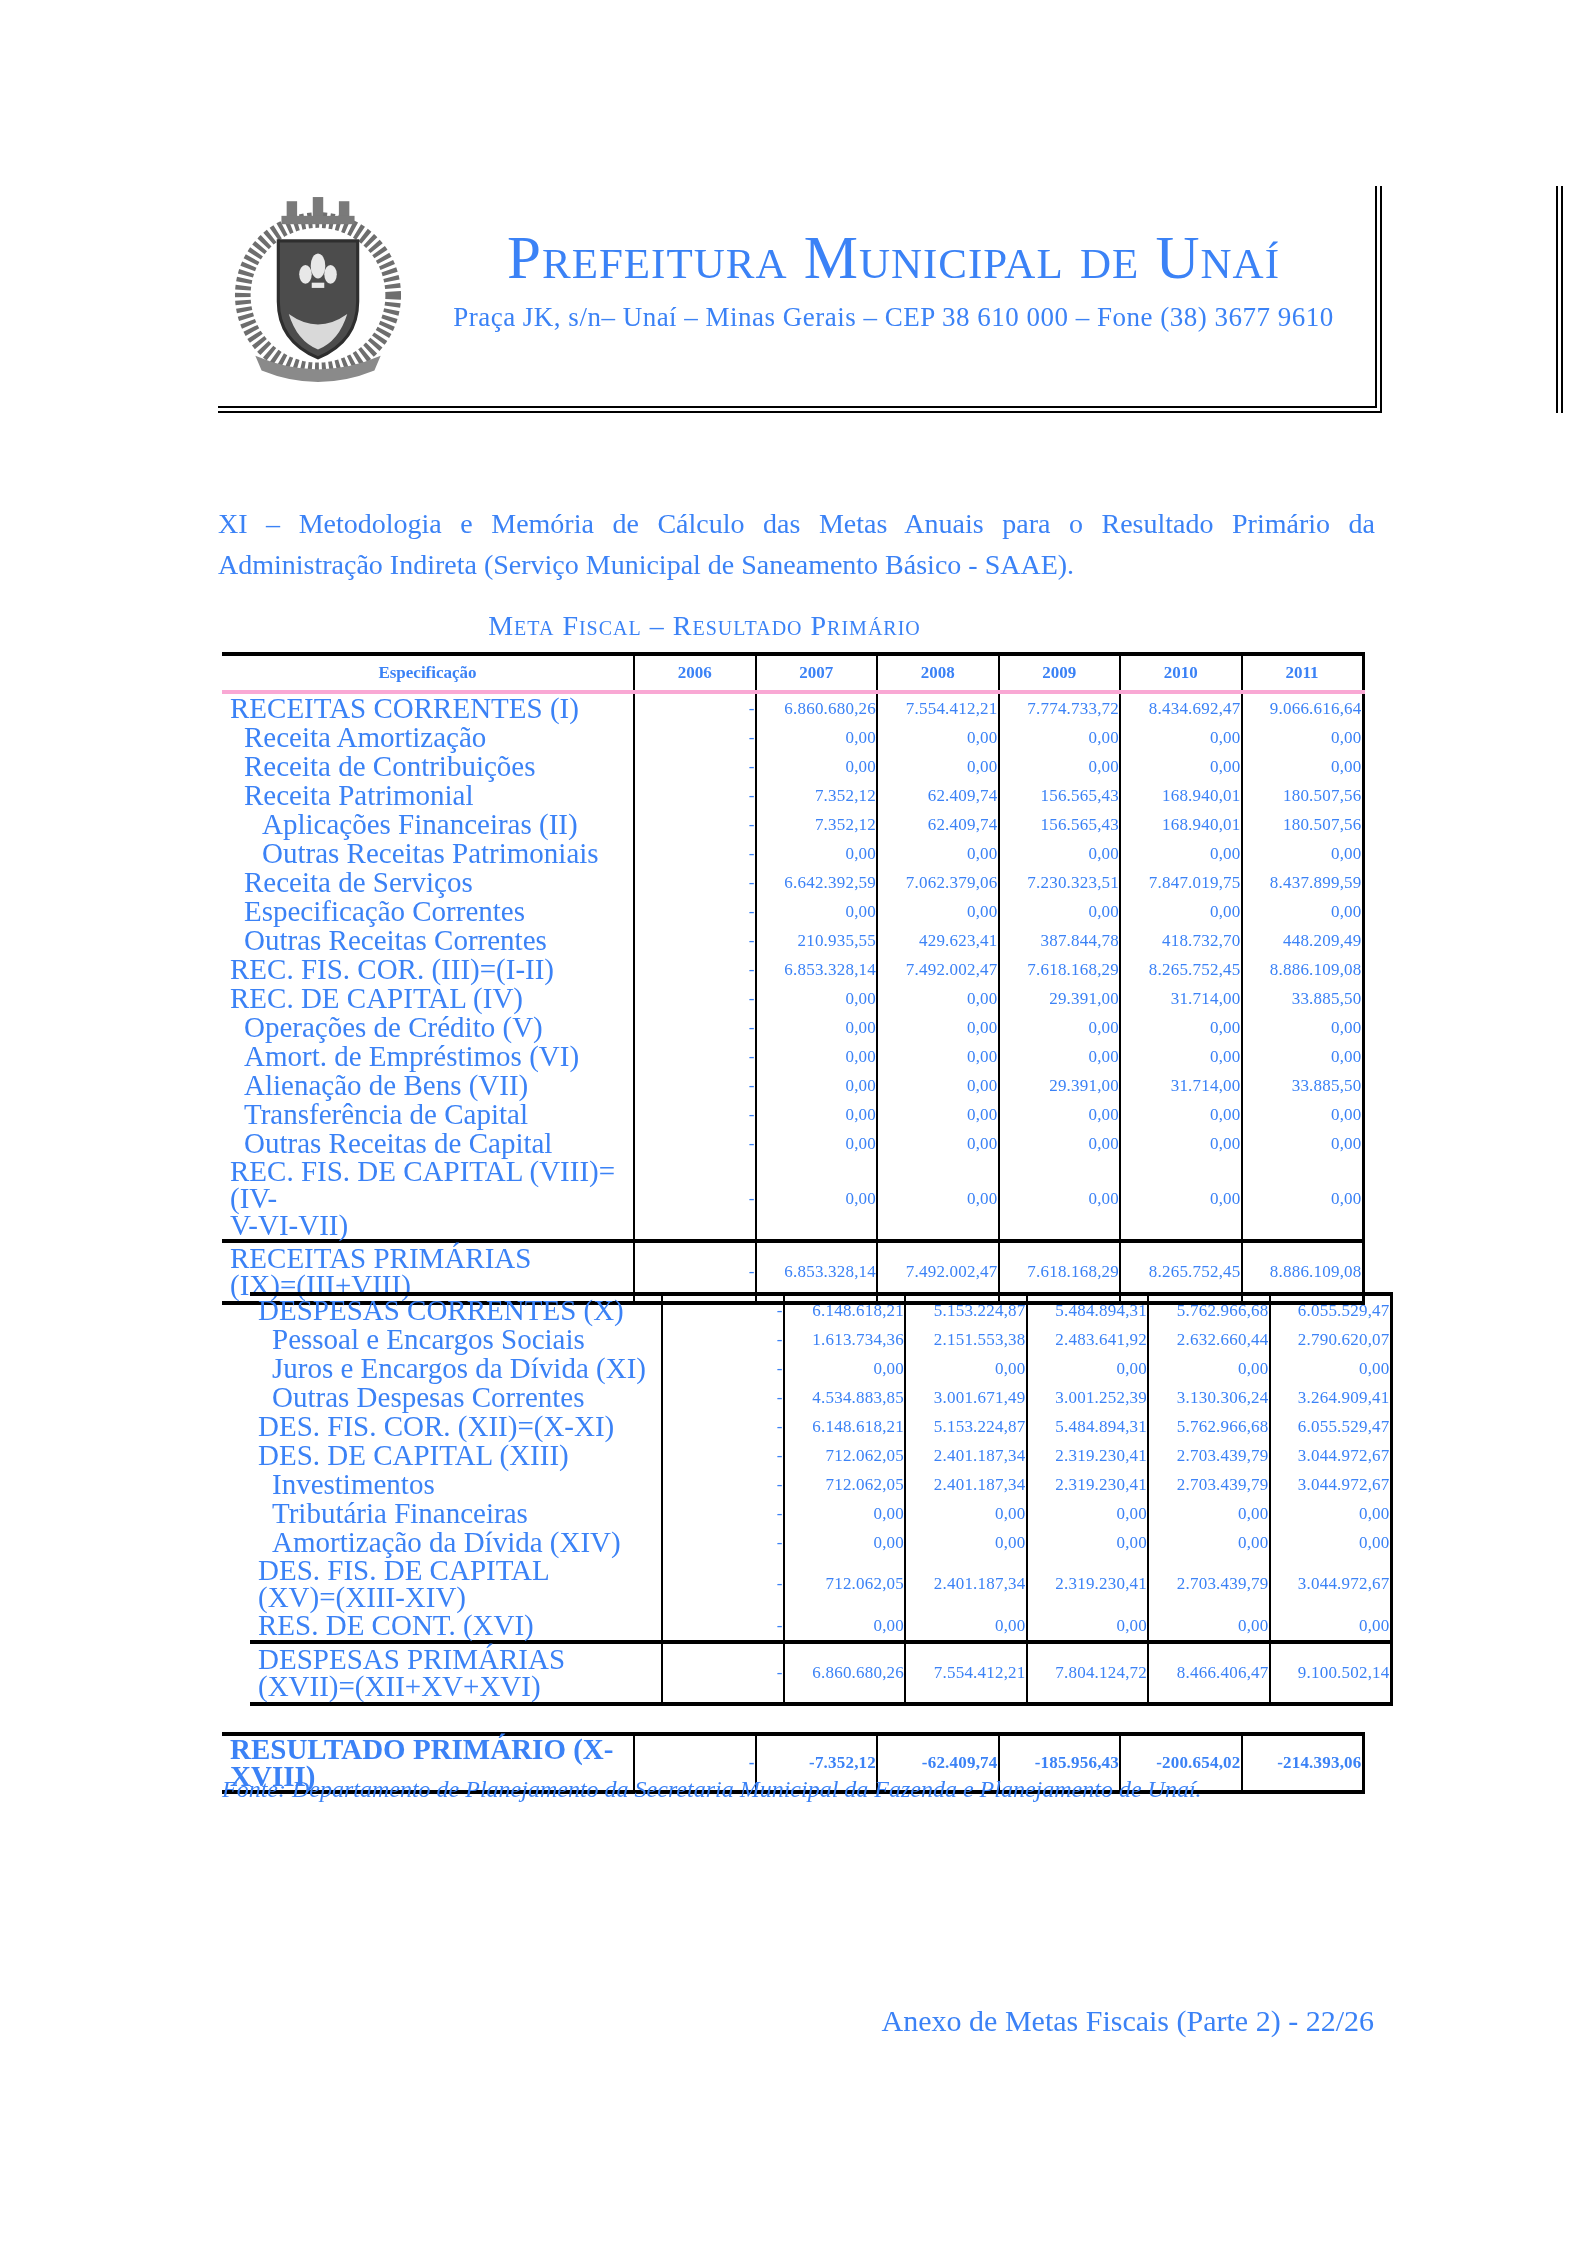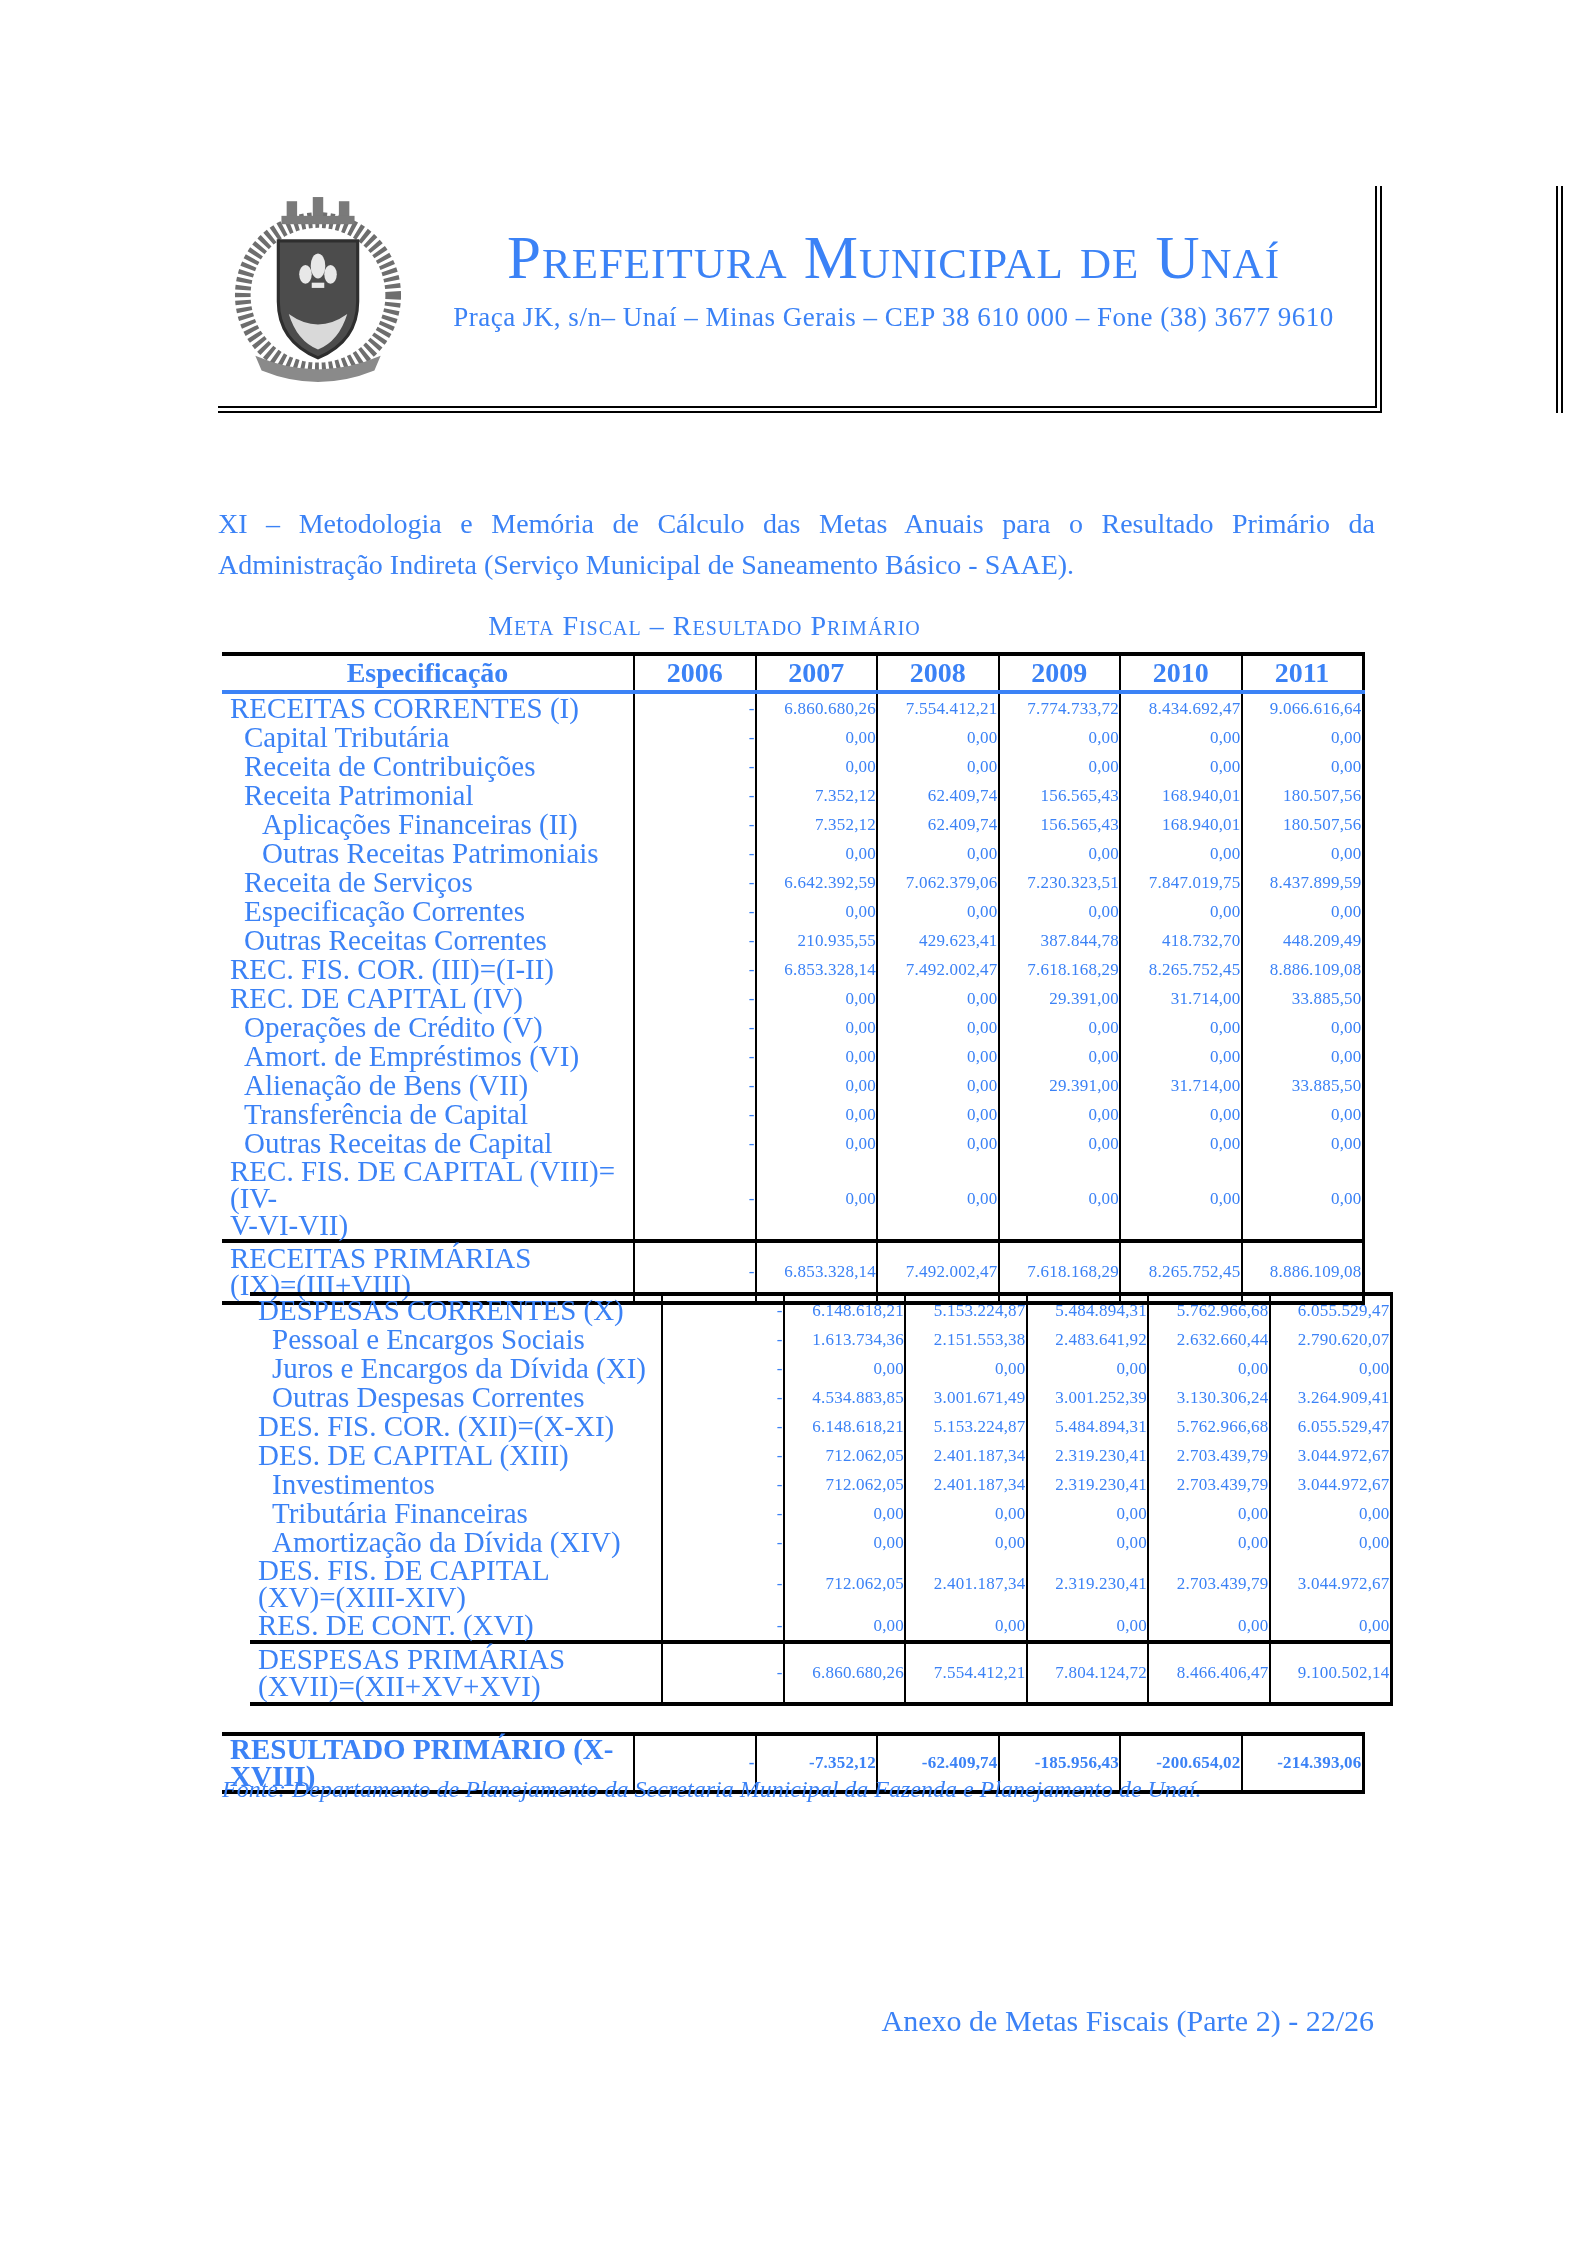--- a/index.html
+++ b/index.html
@@ -27,22 +27,22 @@
 
   
   table.fiscal{border-collapse:collapse;table-layout:fixed;width:1141px;
                border-top:4px solid #000;border-bottom:4px solid #000;
                border-right:3px solid #000;border-left:none;}
   .t1{position:absolute;left:222px;top:652px;}
   .t2{position:absolute;left:222px;top:1292px;margin-left:28px;}
   .t3{position:absolute;left:222px;top:1732px;}
   table.fiscal col.c-label{width:412px;}
   table.fiscal col.c-year{width:121.5px;}
-  table.fiscal th{height:34px;font-size:28px;font-weight:bold;text-align:center;
-                  border-left:2px solid #000;border-bottom:4px solid #3b82f6;padding:0;}
+  table.fiscal th{height:34px;font-size:17px;font-weight:bold;text-align:center;
+                  border-left:2px solid #000;border-bottom:4px solid #f9a8d4;padding:0;}
   table.fiscal th:first-child{border-left:none;}
   table.fiscal td{border-left:2px solid #000;padding:0;vertical-align:middle;height:29px;}
   table.fiscal td:first-child{border-left:none;}
   td.label{font-size:29px;line-height:27px;padding:1px 4px 1px 8px;white-space:pre-line;}
   td.num{font-size:17px;text-align:right;padding-right:8px;letter-spacing:0.2px;}
   td.label.ind0{padding-left:8px;}
   td.label.ind1{padding-left:22px;}
   td.label.ind2{padding-left:40px;}
   tr.total td{border-top:4px solid #000;height:58px;}
   .t3 td{height:36px;font-weight:bold;}
@@ -113,21 +113,21 @@
         <tr>
     <td class="label ind0">RECEITAS CORRENTES (I)</td>
     <td class="num">-</td>
     <td class="num">6.860.680,26</td>
     <td class="num">7.554.412,21</td>
     <td class="num">7.774.733,72</td>
     <td class="num">8.434.692,47</td>
     <td class="num">9.066.616,64</td>
   </tr>
         <tr>
-    <td class="label ind1">Capital Tributária</td>
+    <td class="label ind1">Receita Amortização</td>
     <td class="num">-</td>
     <td class="num">0,00</td>
     <td class="num">0,00</td>
     <td class="num">0,00</td>
     <td class="num">0,00</td>
     <td class="num">0,00</td>
   </tr>
         <tr>
     <td class="label ind1">Receita de Contribuições</td>
     <td class="num">-</td>

